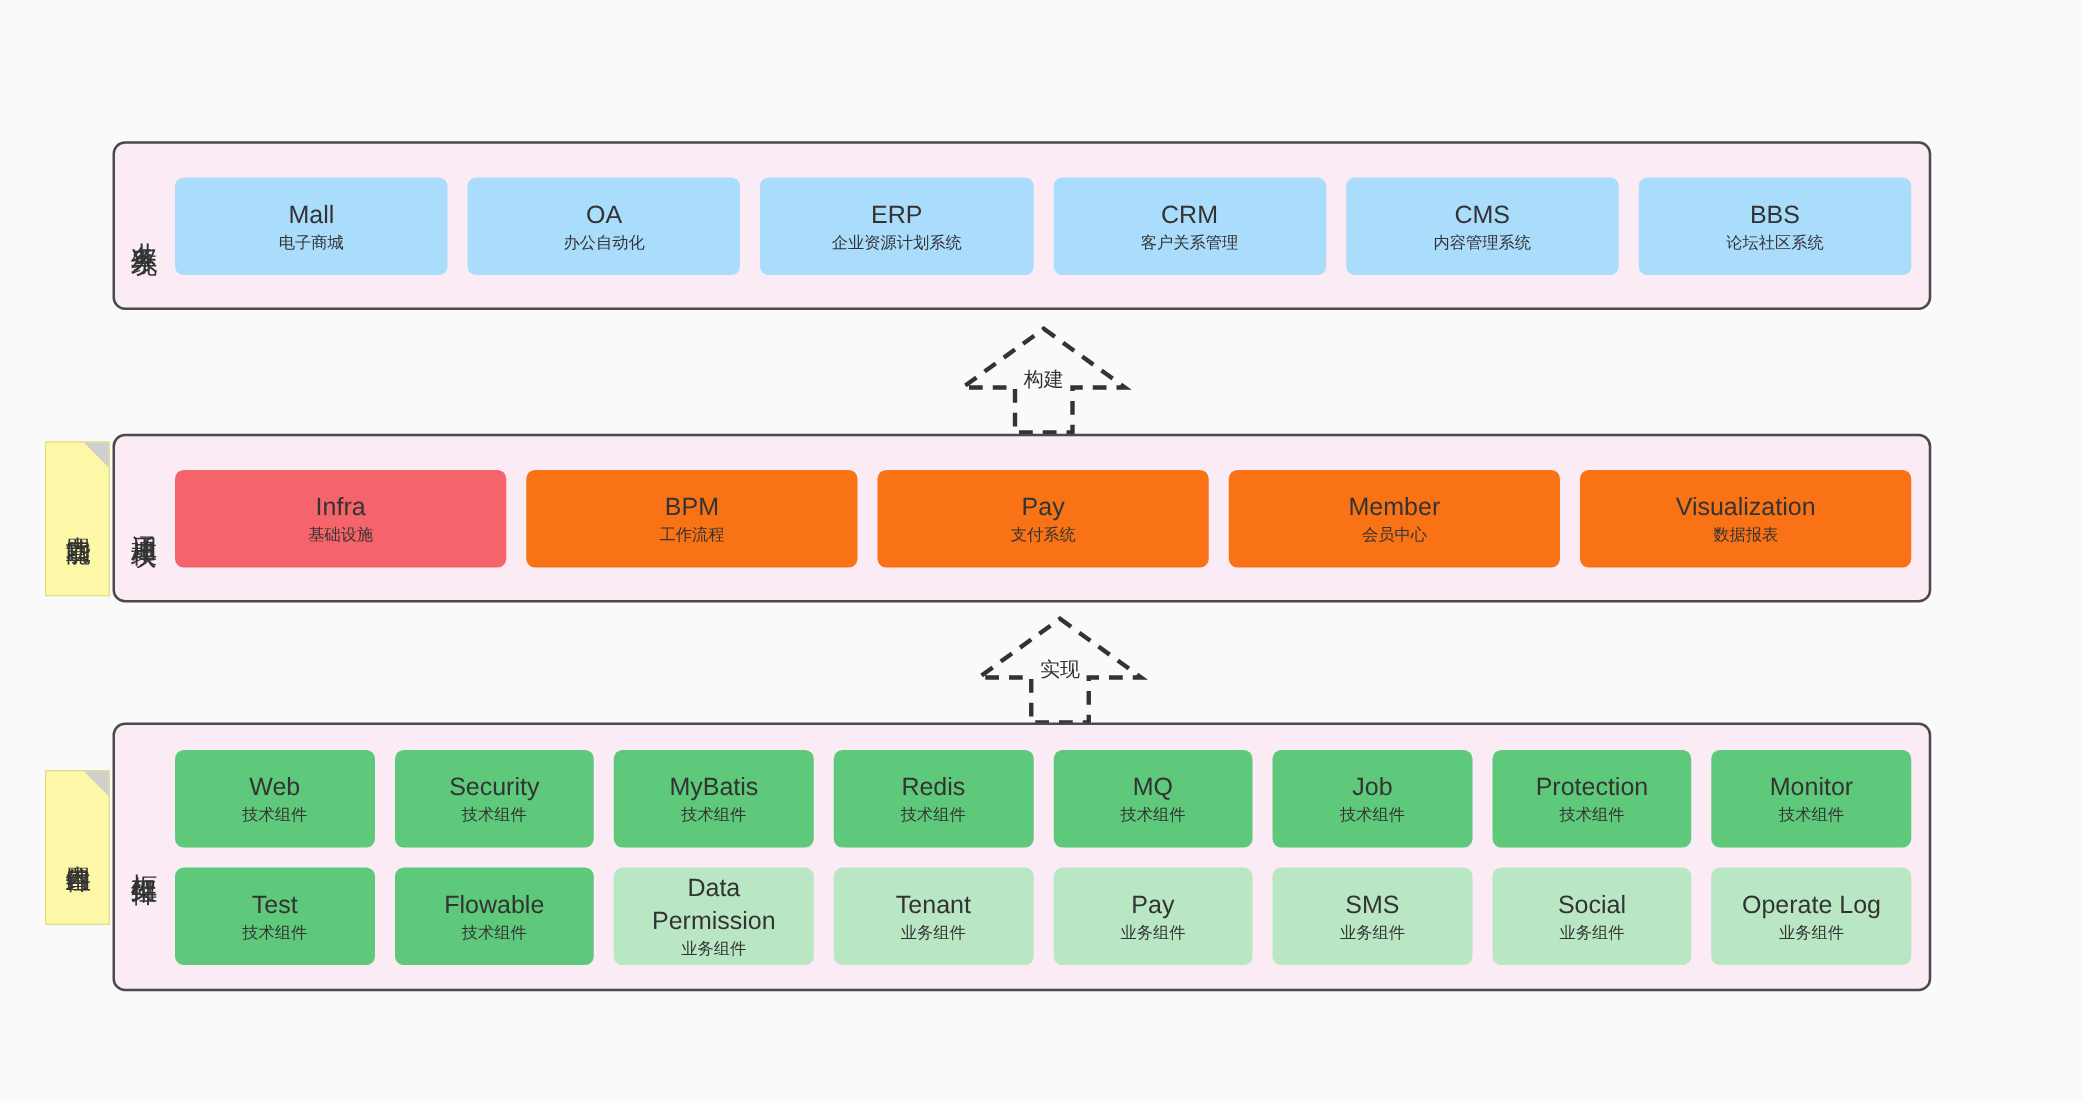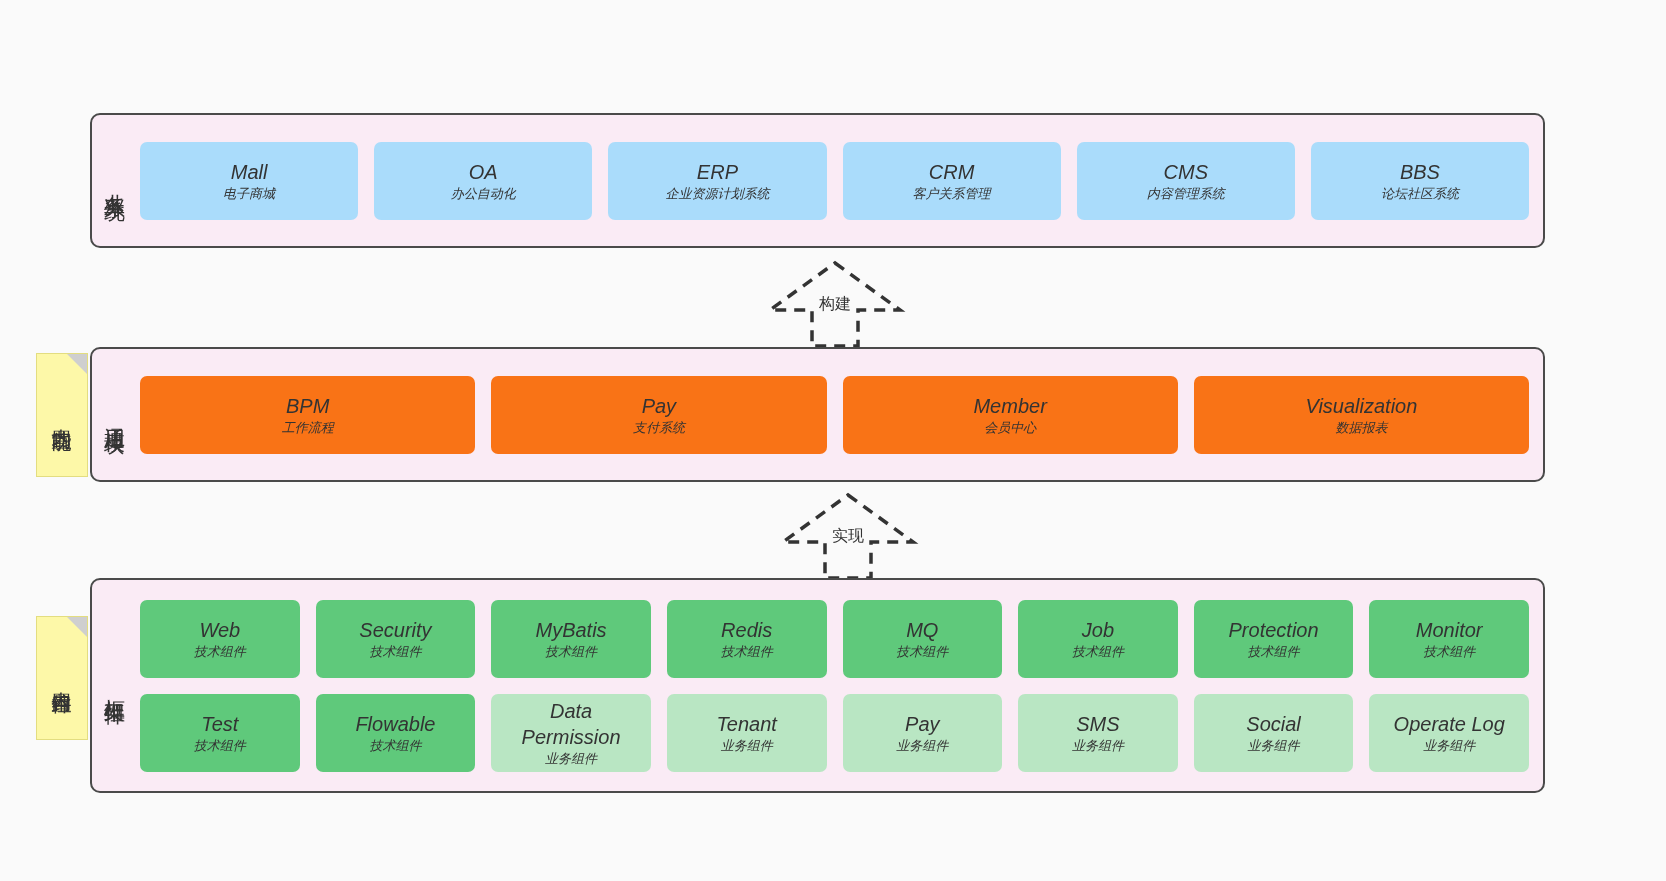--- a/index.html
+++ b/index.html
@@ -49,21 +49,20 @@
     user-select: none;
   }
 
   .layer-body {
     flex: 1 1 auto;
     display: flex;
     flex-direction: column;
     justify-content: center;
     gap: 16px;
     padding: 0 14px 0 4px;
-    font-style: italic;
   }
 
   .row {
     display: flex;
     align-items: stretch;
     gap: 16px;
   }
 
   
   .card {
@@ -182,20 +181,24 @@
 
   <div class="sticky" style="left:36px; top:353px; width:52px; height:124px;">
     <span class="fold"></span>
     <span>内置功能</span>
   </div>
 
   <div class="layer" style="left:90px; top:347px; width:1455px; height:135px;">
     <div class="layer-title">通用模块</div>
     <div class="layer-body">
       <div class="row" style="height:78px;">
+        <div class="card c-red">
+          <span class="t1">Infra</span>
+          <span class="t2">基础设施</span>
+        </div>
         <div class="card c-pink">
           <span class="t1">BPM</span>
           <span class="t2">工作流程</span>
         </div>
         <div class="card c-pink">
           <span class="t1">Pay</span>
           <span class="t2">支付系统</span>
         </div>
         <div class="card c-pink">
           <span class="t1">Member</span>

